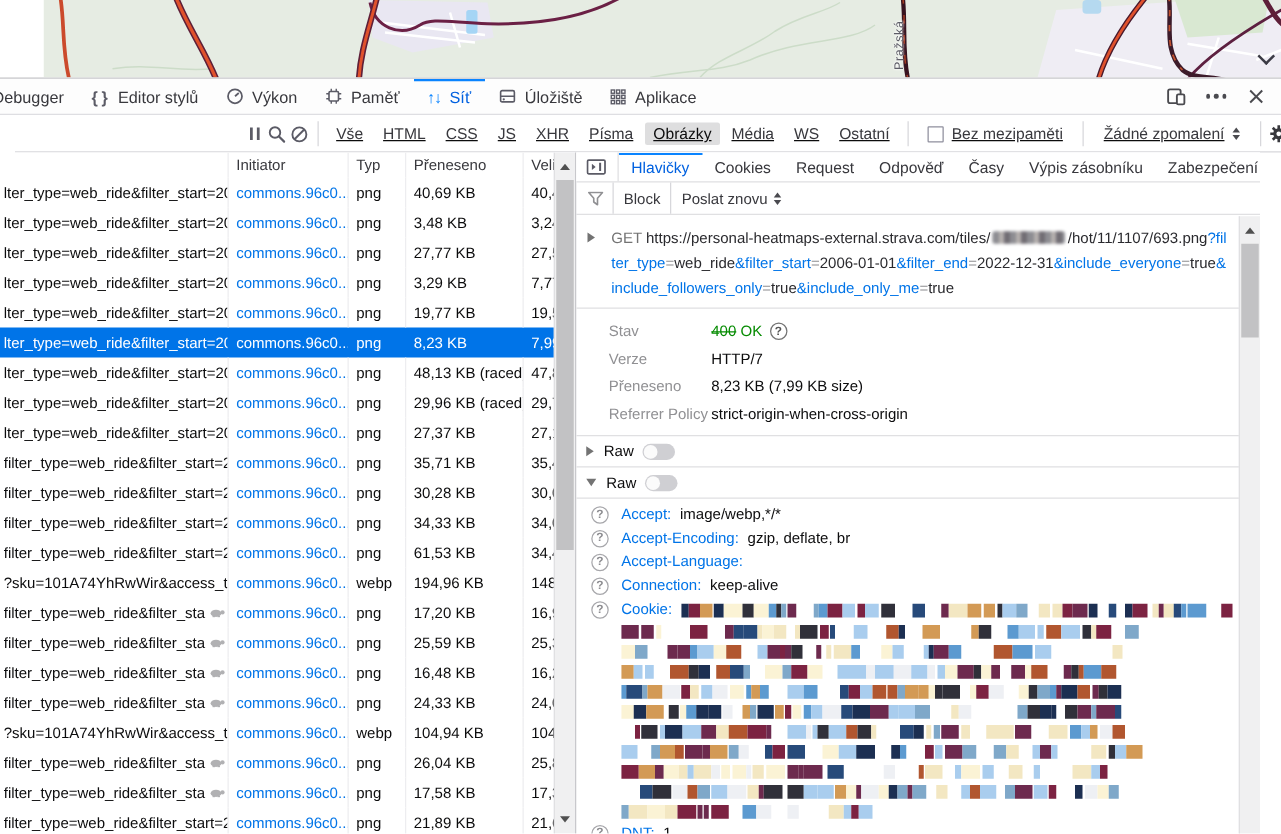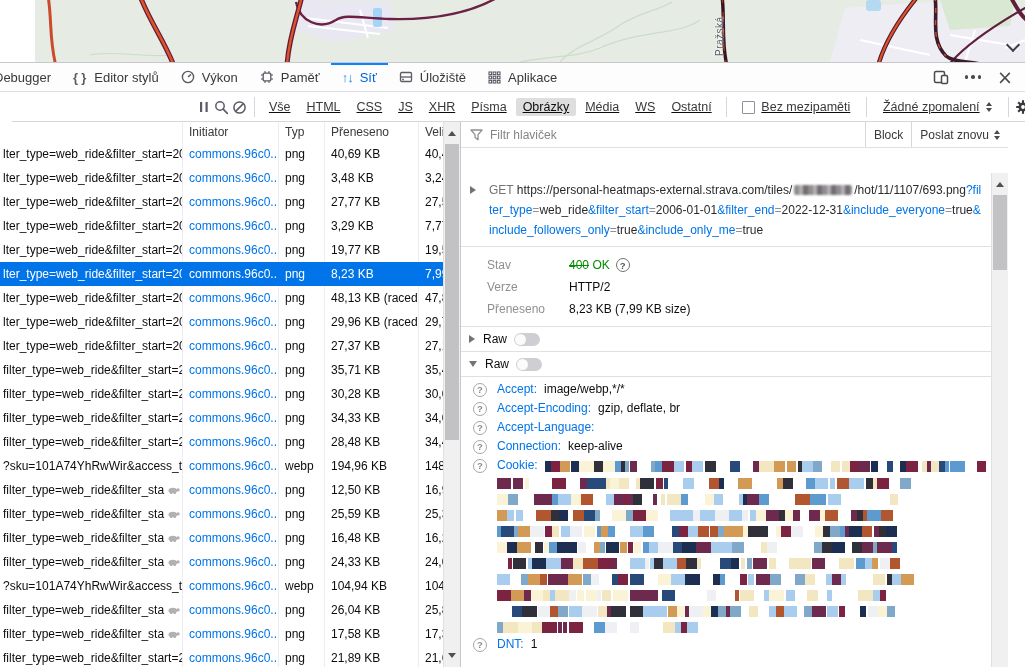--- a/index.html
+++ b/index.html
@@ -442,21 +442,21 @@
             <div class="tcell c-typ">png</div>
             <div class="tcell c-tr">34,33 KB</div>
             <div class="tcell c-sz">34,09...</div>
           </div>
           <div class="trow">
             <div class="tcell c-url">
               <span>filter_type=web_ride&amp;filter_start=2</span>
             </div>
             <div class="tcell c-init">commons.96c0...</div>
             <div class="tcell c-typ">png</div>
-            <div class="tcell c-tr">28,48 KB</div>
+            <div class="tcell c-tr">61,53 KB</div>
             <div class="tcell c-sz">34,45...</div>
           </div>
           <div class="trow">
             <div class="tcell c-url">
               <span>?sku=101A74YhRwWir&amp;access_toke</span>
             </div>
             <div class="tcell c-init">commons.96c0...</div>
             <div class="tcell c-typ">webp</div>
             <div class="tcell c-tr">194,96 KB</div>
             <div class="tcell c-sz">148,8...</div>
@@ -468,21 +468,21 @@
                 <svg width="12" height="8" viewBox="0 0 12 8">
                   <ellipse cx="4.8" cy="4.6" rx="4.3" ry="2.9" fill="#b1b1b3"></ellipse>
                   <circle cx="10" cy="3.9" r="1.7" fill="#b1b1b3"></circle>
                   <rect x="2" y="6.6" width="2" height="1.3" fill="#b1b1b3"></rect>
                   <rect x="6" y="6.6" width="2" height="1.3" fill="#b1b1b3"></rect>
                 </svg>
               </span>
             </div>
             <div class="tcell c-init">commons.96c0...</div>
             <div class="tcell c-typ">png</div>
-            <div class="tcell c-tr">12,50 KB</div>
+            <div class="tcell c-tr">17,20 KB</div>
             <div class="tcell c-sz">16,96...</div>
           </div>
           <div class="trow">
             <div class="tcell c-url">
               <span>filter_type=web_ride&amp;filter_sta</span>
               <span class="turtle">
                 <svg width="12" height="8" viewBox="0 0 12 8">
                   <ellipse cx="4.8" cy="4.6" rx="4.3" ry="2.9" fill="#b1b1b3"></ellipse>
                   <circle cx="10" cy="3.9" r="1.7" fill="#b1b1b3"></circle>
                   <rect x="2" y="6.6" width="2" height="1.3" fill="#b1b1b3"></rect>
@@ -583,27 +583,44 @@
           </div>
         </div>
     <div class="tbl-scroll">
       <span class="sb-arrow up"></span>
       <span class="tbl-thumb"></span>
       <span class="sb-arrow dn"></span>
     </div>
   </div>
 
   <div class="details">
+    <div class="det-tabs">
+      <span class="dock-btn">
+        <svg width="16" height="13" viewBox="0 0 16 13">
+              <rect x="1" y="1" width="14" height="11" rx="1" fill="none" stroke="#5b5b66" stroke-width="1.4"></rect>
+              <path d="M4.5,4 L7.5,6.5 L4.5,9 Z" fill="#5b5b66"></path>
+              <rect x="10.3" y="3.2" width="1.6" height="6.6" fill="#5b5b66"></rect>
+            </svg>
+      </span>
+      <span id="det-tabs-holder" style="display:flex">
+            <span class="det-tab sel">Hlavičky</span>
+            <span class="det-tab">Cookies</span>
+            <span class="det-tab">Request</span>
+            <span class="det-tab">Odpověď</span>
+            <span class="det-tab">Časy</span>
+            <span class="det-tab">Výpis zásobníku</span>
+            <span class="det-tab">Zabezpečení</span>
+          </span>
+    </div>
     <div class="det-filter">
       <span class="funnel">
         <svg width="13" height="12" viewBox="0 0 13 12">
               <path d="M1,1 H12 L8,5.6 V10.8 L5,8.6 V5.6 Z" fill="none" stroke="#909093" stroke-width="1.3" stroke-linejoin="round"></path>
             </svg>
       </span>
-      <span class="filter-ph">Filtr hlaviček</span>
       <span class="blk-btn">Block</span>
       <span class="resend-btn">
         <span>Poslat znovu</span>
         <span class="updown">
               <i class="up"></i>
               <i class="dn"></i>
             </span>
       </span>
     </div>
 
@@ -616,25 +633,29 @@
       <div class="status-block">
         <div class="st-row">
           <span class="st-label">Stav</span>
           <span class="st-val code-green">
             <span><span class="strike">400</span>&nbsp;<span>OK</span></span>
             <span class="qmark">?</span>
           </span>
         </div>
         <div class="st-row">
           <span class="st-label">Verze</span>
-          <span class="st-val">HTTP/2</span>
+          <span class="st-val">HTTP/7</span>
         </div>
         <div class="st-row">
           <span class="st-label">Přeneseno</span>
           <span class="st-val">8,23 KB (7,99 KB size)</span>
+        </div>
+        <div class="st-row">
+          <span class="st-label">Referrer Policy</span>
+          <span class="st-val">strict-origin-when-cross-origin</span>
         </div>
       </div>
 
       <div class="sec-head">
         <span class="tri right"></span>
         <span class="raw-wrap">
           <span>Raw</span>
           <span class="toggle"></span>
         </span>
       </div>

